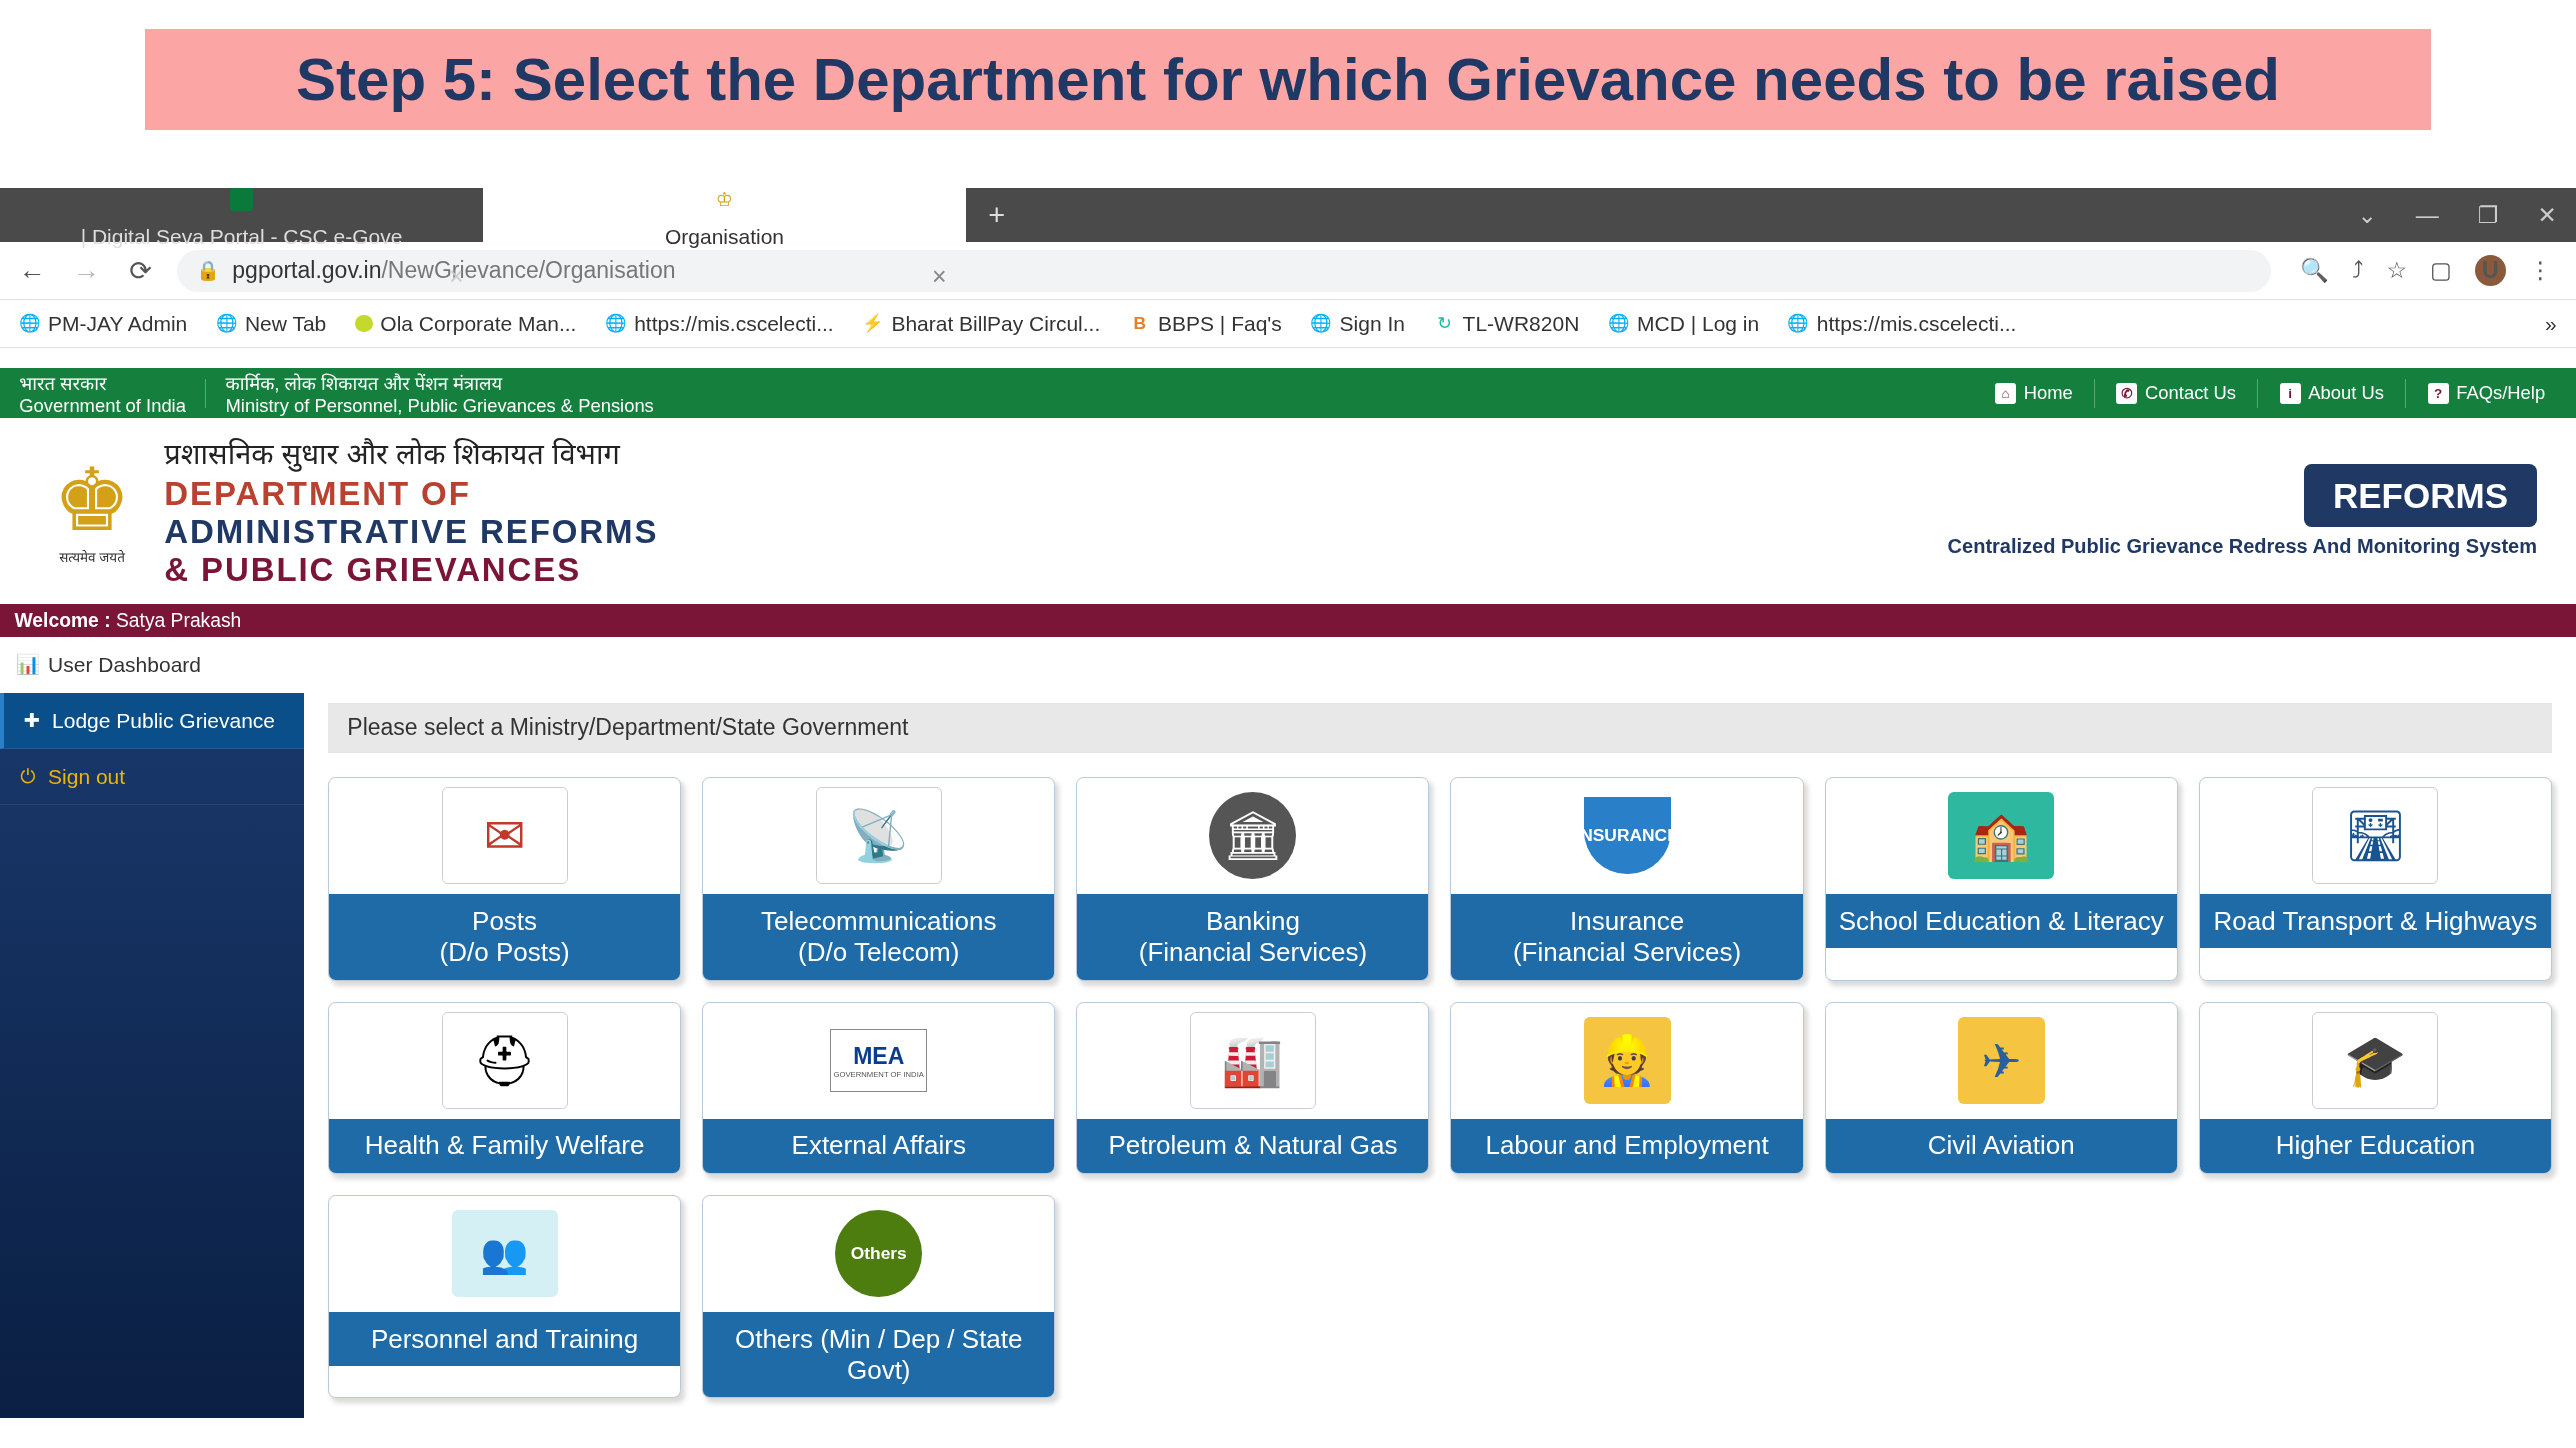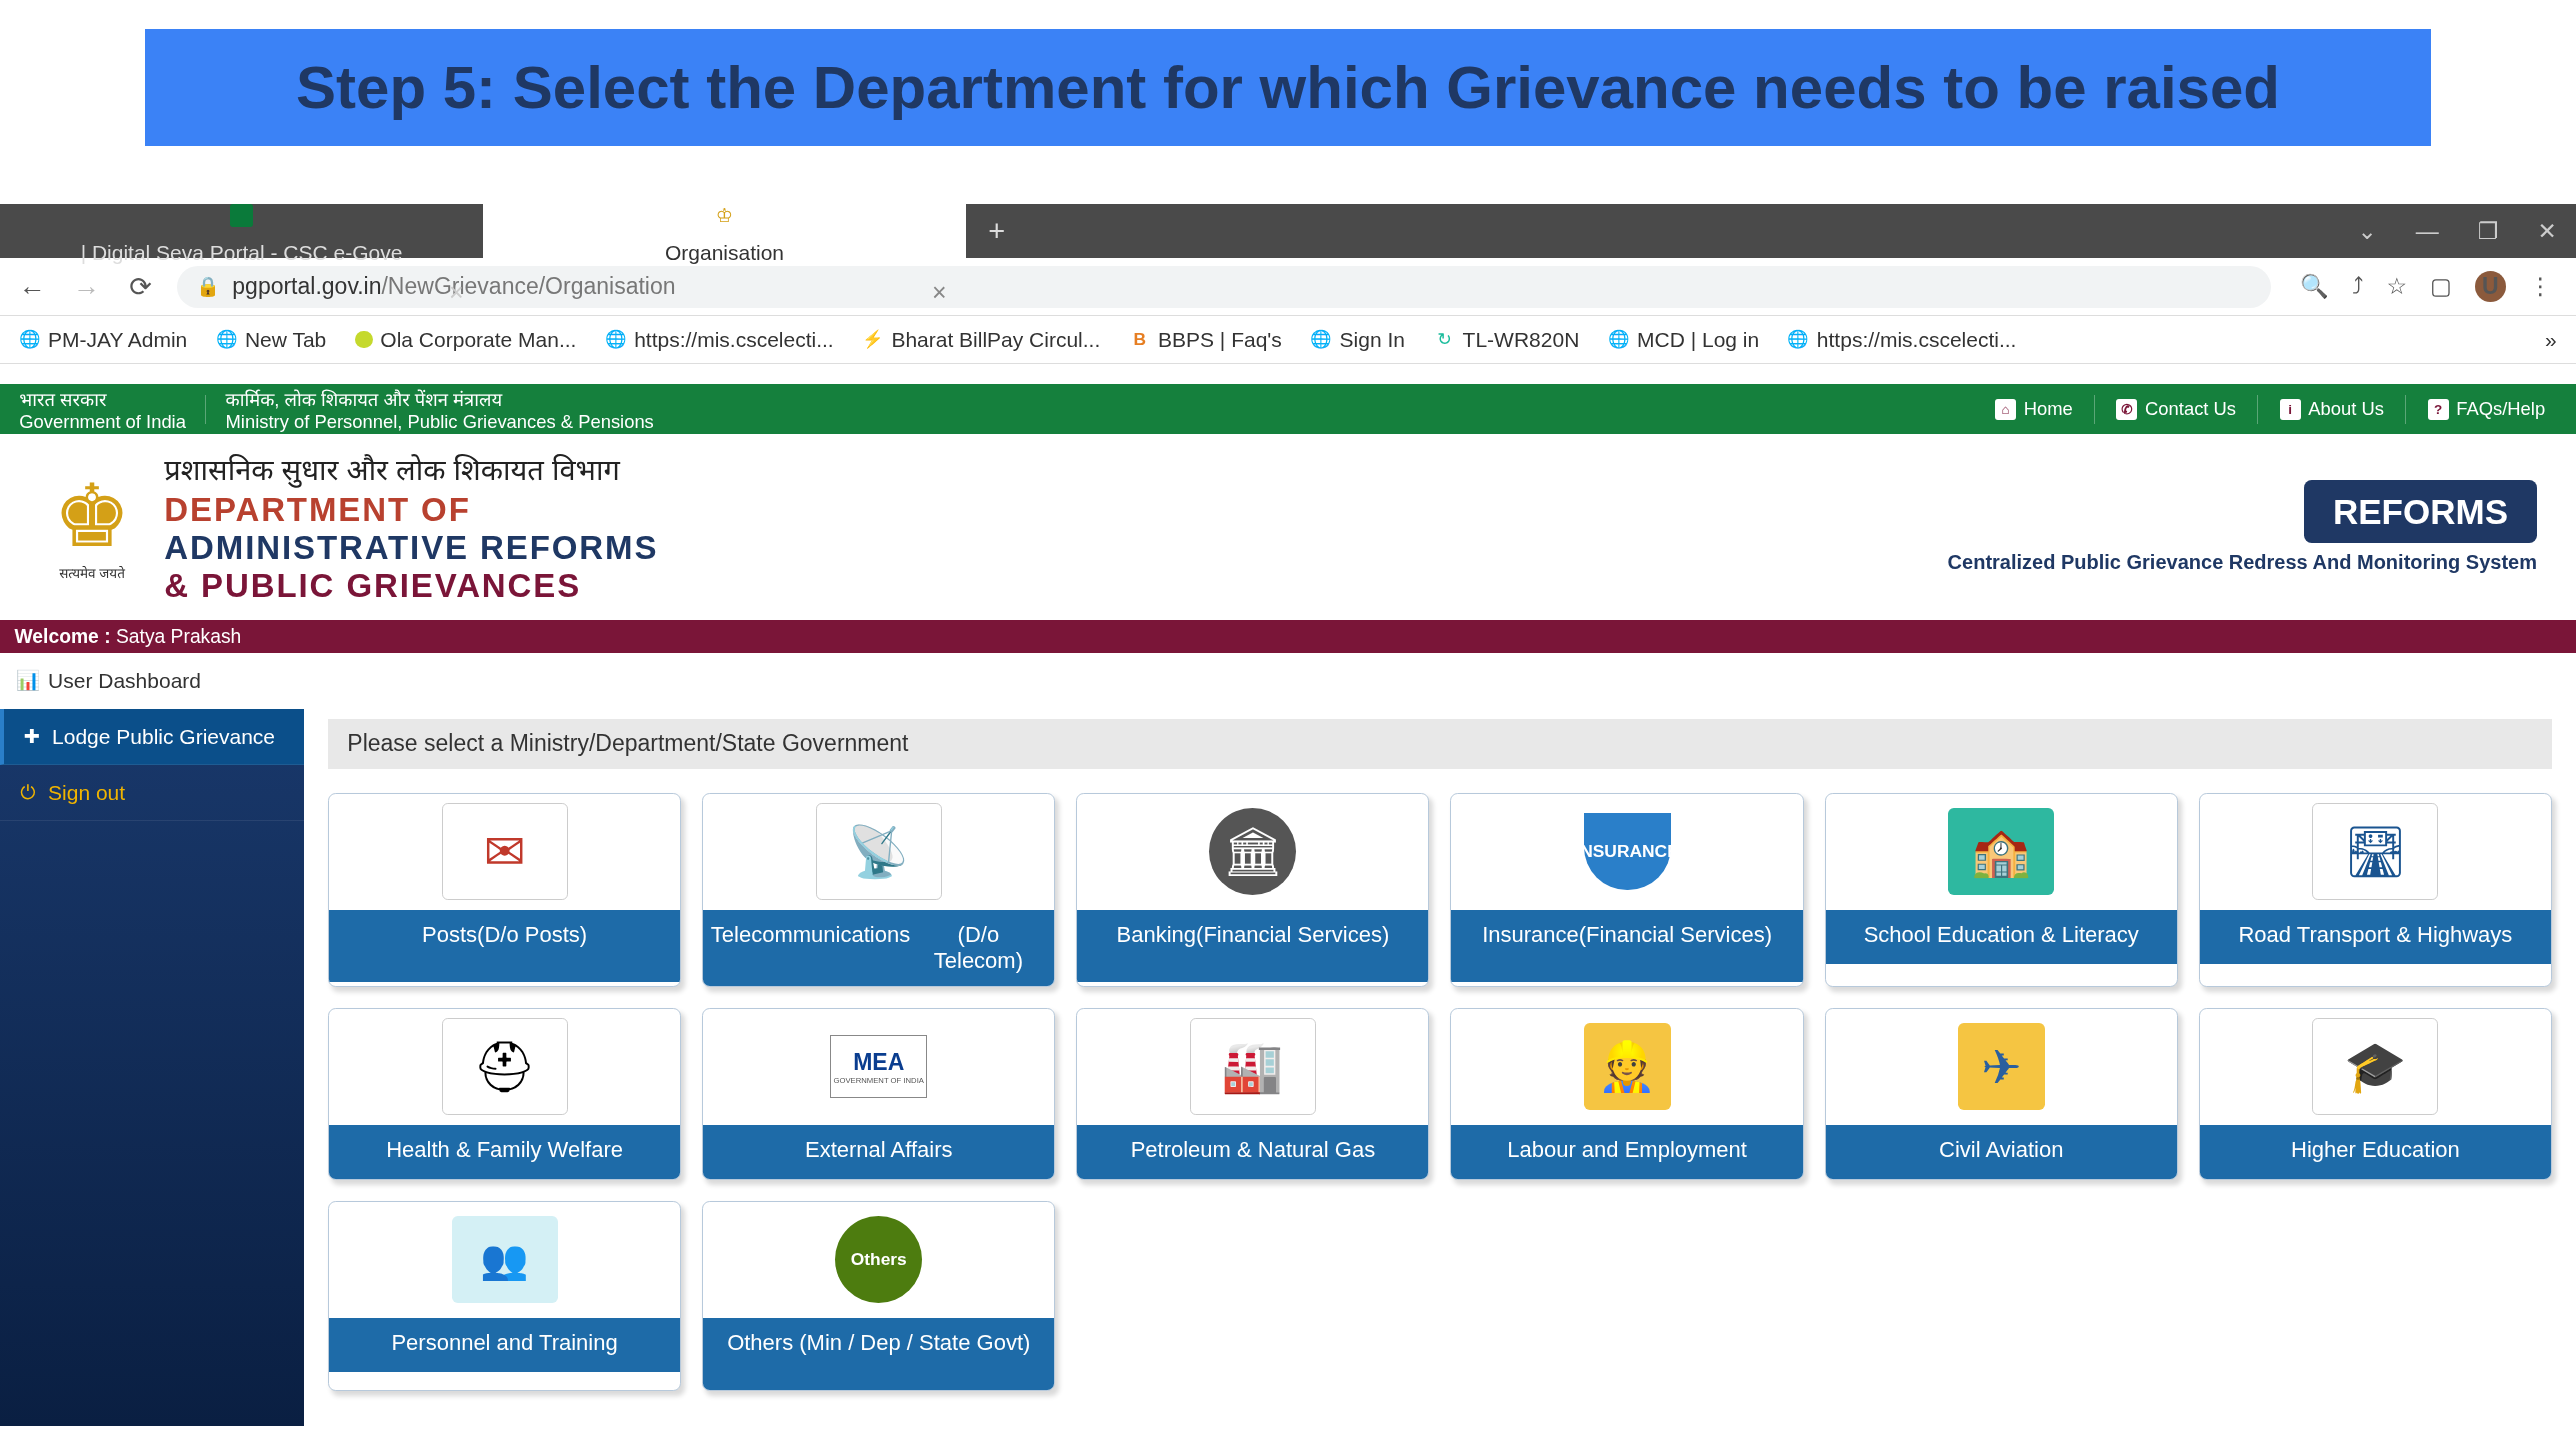--- a/index.html
+++ b/index.html
@@ -1,18 +1,18 @@
 <!DOCTYPE html>
 <html><head>
 <meta charset="utf-8">
 <style>
 * { margin: 0; padding: 0; box-sizing: border-box; font-family: Arial, sans-serif; }
 body { background: #fff; width: 2576px; height: 1449px; overflow: hidden; }
 
-.slide-heading { background: #3b82f6; margin: 29px 145px 58px 145px; padding: 24px 29px; }
+.slide-heading { background: #fca5a5; margin: 29px 145px 58px 145px; padding: 16px 29px; }
 .slide-heading h1 { color: #1f3864; font-size: 60px; font-weight: bold; text-align: center; }
 
 .browser-window { width: 2576px; }
 .tab-bar { background: #4a4a4a; height: 54px; display: flex; align-items: center; position: relative; }
 .tab { display: flex; align-items: center; height: 54px; padding: 0 19.3px; font-size: 21px; color: #333; gap: 13.5px; position: relative; flex-direction: column; }
 .tab.inactive { color: #ddd; width: 483px; }
 .tab.active { background: #fff; color: #333; width: 483px; }
 .tab-favicon { width: 23px; height: 23px; display: inline-flex; align-items: center; justify-content: center; }
 .tab-favicon.emblem { color: #d4a017; font-size: 19.3px; }
 .tab-close { font-size: 25px; color: #888; margin-left: auto; }
@@ -68,21 +68,21 @@
 .side-item .sicon { width: 21px; display: inline-flex; justify-content: center; font-size: 19.3px; }
 .side-item.signout { color: #f0b400; }
 
 .content { flex: 1; padding: 19.3px 24px; margin-top: 46px; }
 .prompt-bar { background: #e8e8e8; padding: 11.6px 19.3px; font-size: 23px; color: #333; margin-bottom: 24px; }
 
 .cards { display: grid; grid-template-columns: repeat(6, 1fr); gap: 21px; }
 .card { border: 1.9px solid #b7c9db; border-radius: 7.7px; overflow: hidden; box-shadow: 3.9px 4.8px 5.8px rgba(0,0,0,0.15); background: #fff; cursor: pointer; }
 .card-img { height: 116px; display: flex; align-items: center; justify-content: center; padding: 9.7px; }
 .card-img-box { width: 126px; height: 97px; border: 1.9px solid #ccc; border-radius: 5.8px; display: flex; align-items: center; justify-content: center; font-size: 50px; }
-.card-label { background: #1e6ba8; color: #fff; text-align: center; padding: 11.6px 7.7px; font-size: 22px; min-height: 72px; display: flex; flex-direction: row; justify-content: center; line-height: 1.2; }
+.card-label { background: #1e6ba8; color: #fff; text-align: center; padding: 11.6px 7.7px; font-size: 26px; min-height: 72px; display: flex; flex-direction: column; justify-content: center; line-height: 1.2; }
 .card-label.single { min-height: 54px; }
 
 
 .ic-posts { color: #c0392b; }
 .ic-telecom { color: #1a5490; }
 .ic-bank { width: 87px; height: 87px; border-radius: 50%; background: #555; color: #fff; display: flex; align-items: center; justify-content: center; font-size: 48px; }
 .ic-insurance { background: #2a7fc9; color: #fff; width: 87px; height: 77px; display: flex; align-items: center; justify-content: center; font-size: 17.4px; font-weight: bold; border-radius: 0 0 43px 43px; }
 .ic-school { background: #2eb8a0; width: 106px; height: 87px; border-radius: 5.8px; display: flex; align-items: center; justify-content: center; font-size: 48px; }
 .ic-road { color: #1a5490; }
 .ic-health { color: #000; }

